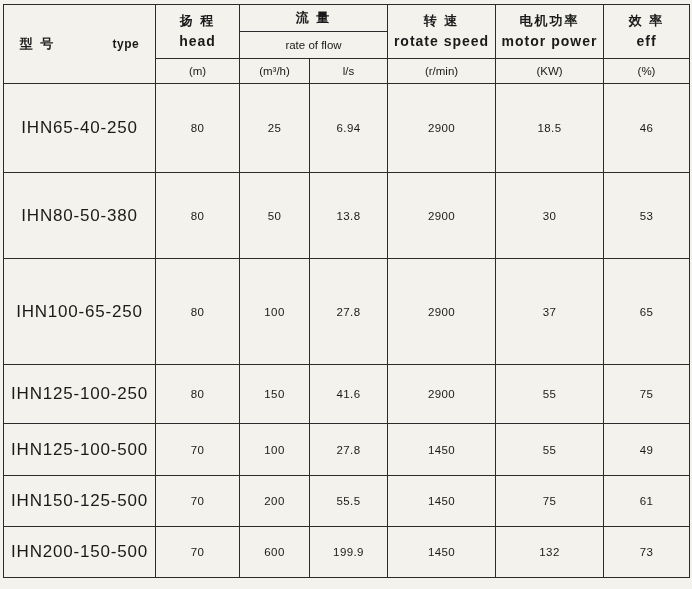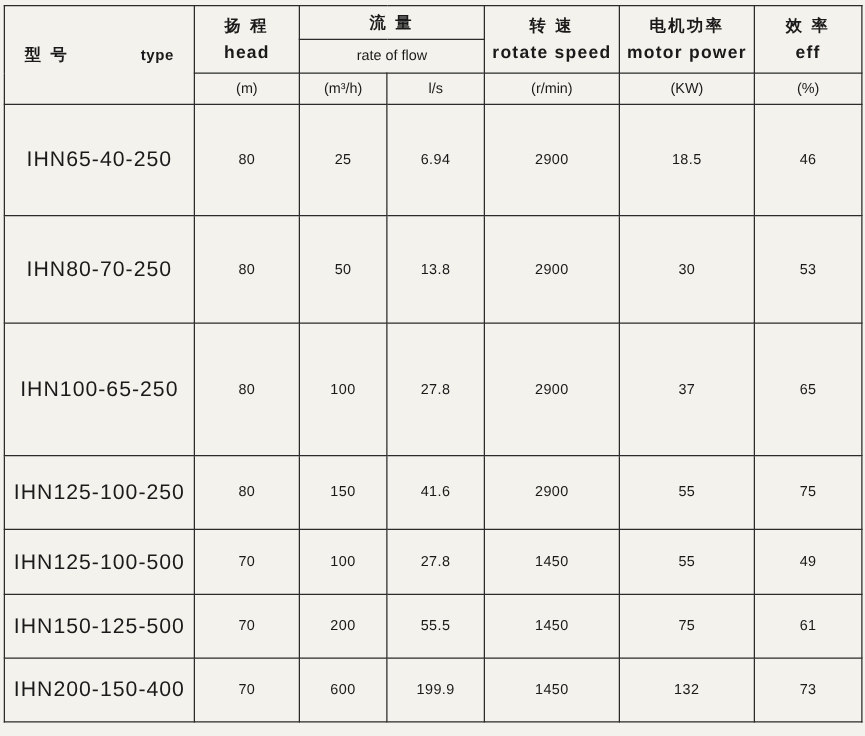--- a/index.html
+++ b/index.html
@@ -146,21 +146,21 @@
       <tr style="height:89px;">
         <td class="cell-type">IHN65-40-250</td>
         <td class="cell">80</td>
         <td class="cell">25</td>
         <td class="cell">6.94</td>
         <td class="cell">2900</td>
         <td class="cell">18.5</td>
         <td class="cell">46</td>
       </tr>
       <tr style="height:86px;">
-        <td class="cell-type">IHN80-70-250</td>
+        <td class="cell-type">IHN80-50-380</td>
         <td class="cell">80</td>
         <td class="cell">50</td>
         <td class="cell">13.8</td>
         <td class="cell">2900</td>
         <td class="cell">30</td>
         <td class="cell">53</td>
       </tr>
       <tr style="height:106px;">
         <td class="cell-type">IHN100-65-250</td>
         <td class="cell">80</td>
@@ -191,21 +191,21 @@
       <tr style="height:51px;">
         <td class="cell-type">IHN150-125-500</td>
         <td class="cell">70</td>
         <td class="cell">200</td>
         <td class="cell">55.5</td>
         <td class="cell">1450</td>
         <td class="cell">75</td>
         <td class="cell">61</td>
       </tr>
       <tr style="height:51px;">
-        <td class="cell-type">IHN200-150-400</td>
+        <td class="cell-type">IHN200-150-500</td>
         <td class="cell">70</td>
         <td class="cell">600</td>
         <td class="cell">199.9</td>
         <td class="cell">1450</td>
         <td class="cell">132</td>
         <td class="cell">73</td>
       </tr>
     </tbody>
   </table>
 </div>

